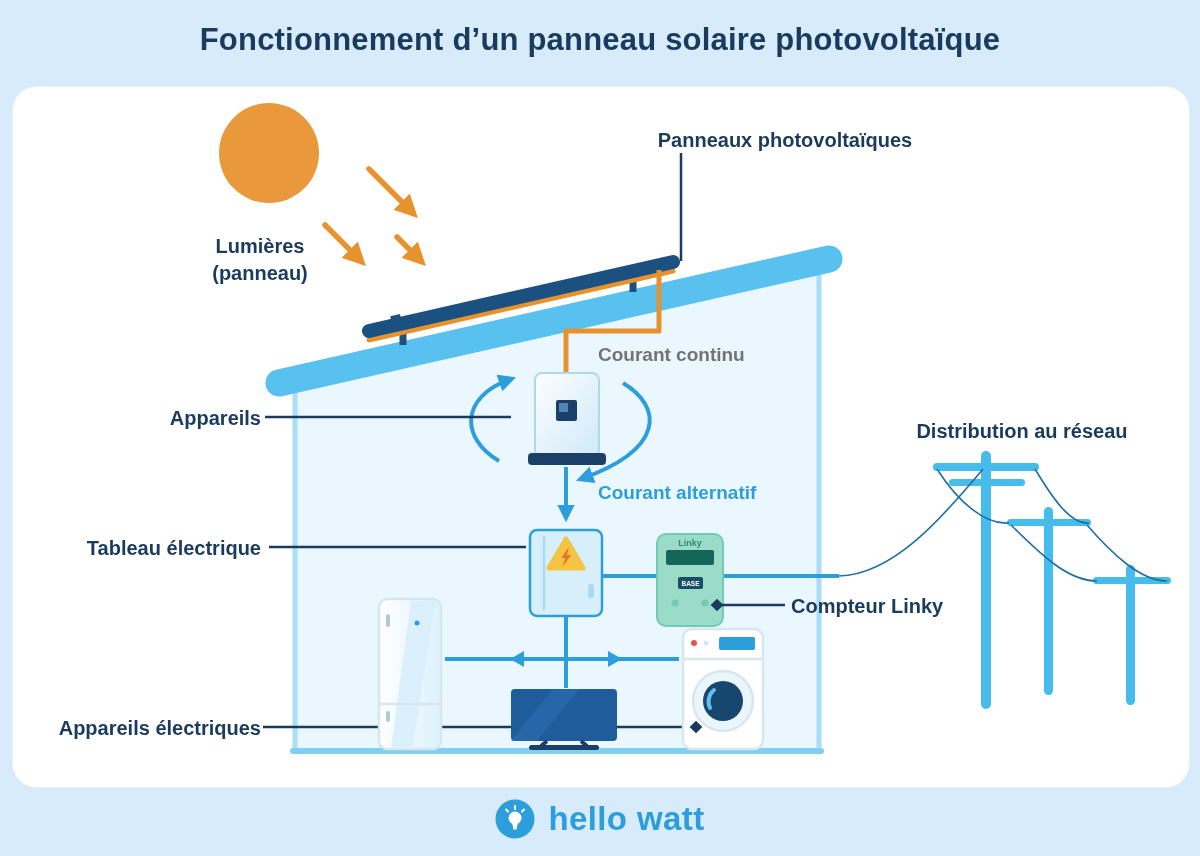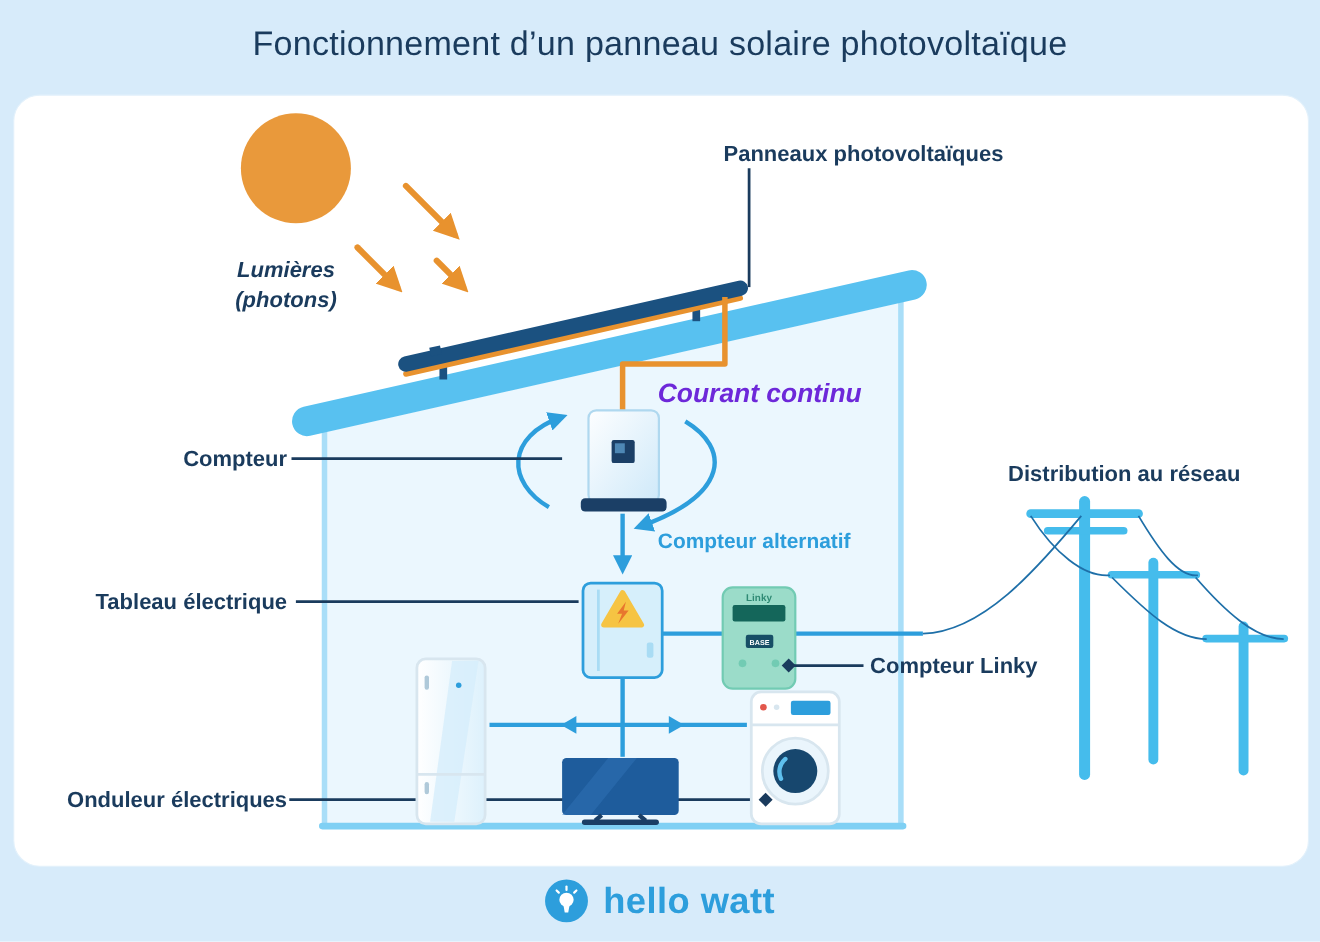--- a/index.html
+++ b/index.html
@@ -5,35 +5,35 @@
   html,body { margin:0; padding:0; }
   body {
     width:1200px; height:856px;
     background:#D7EBFA;
     font-family:"Liberation Sans", sans-serif;
     overflow:hidden;
   }
   .stage { position:relative; width:1200px; height:856px; }
   .title {
     position:absolute; top:22px; left:0; width:1200px;
-    text-align:center; font-size:31px; font-weight:400;
+    text-align:center; font-size:31px; font-weight:700;
     color:#1A3B5D; letter-spacing:0.2px;
   }
   .card {
     position:absolute; left:12px; top:86px; width:1176px; height:700px;
     background:#FFFFFF; border-radius:24px; border:1px solid #E3F1FB;
   }
   .card svg.art { position:absolute; left:0; top:0; }
   .lbl {
     position:absolute; font-weight:700; color:#1A3B5D;
     font-size:20px; line-height:1.35; white-space:nowrap;
   }
   .center { text-align:center; }
   .right  { text-align:right; }
-  .lbl-orange { color:#6d28d9; font-weight:600; font-size:24px;font-style:italic; }
+  .lbl-orange { color:#737373; font-weight:600; font-size:19px; }
   .lbl-blue   { color:#2D9EDC; font-weight:600; font-size:19px; }
   .footer {
     position:absolute; top:799px; left:0; width:1200px;
     display:flex; align-items:center; justify-content:center; gap:13px;
   }
   .brand { color:#2D9EDC; font-size:33px; font-weight:700; letter-spacing:0.4px; }
 </style>
 </head>
 <body>
 
@@ -183,38 +183,38 @@
       </g>
 
       <rect x="678.5" y="635.5" width="9" height="9" transform="rotate(45 683 640)" fill="#1A3B5D"></rect>
 
       <line x1="252" y1="330" x2="498" y2="330" stroke="#1A3B5D" stroke-width="2.5"></line>
       <line x1="256" y1="460" x2="513" y2="460" stroke="#1A3B5D" stroke-width="2.5"></line>
     </svg>
 
     <div class="lbl center" style="left:586px; top:40px; width:372px;">Panneaux photovoltaïques</div>
 
-    <div class="lbl center" style="left:148px; top:146px; width:198px;font-style:italic;">
+    <div class="lbl center" style="left:148px; top:146px; width:198px;">
       <div>Lumières</div>
-      <div>(photons)</div>
+      <div>(panneau)</div>
     </div>
 
     <div class="lbl lbl-orange" style="left:585px; top:255px;">Courant continu</div>
 
-    <div class="lbl right" style="left:100px; top:318px; width:148px;">Compteur</div>
-
-    <div class="lbl lbl-blue" style="left:585px; top:393px;">Compteur alternatif</div>
+    <div class="lbl right" style="left:100px; top:318px; width:148px;">Appareils</div>
+
+    <div class="lbl lbl-blue" style="left:585px; top:393px;">Courant alternatif</div>
 
     <div class="lbl" style="left:778px; top:506px;">Compteur Linky</div>
 
     <div class="lbl right" style="left:40px; top:448px; width:208px;">Tableau électrique</div>
 
     <div class="lbl center" style="left:871px; top:331px; width:276px;">Distribution au réseau</div>
 
-    <div class="lbl right" style="left:12px; top:628px; width:236px;">Onduleur électriques</div>
+    <div class="lbl right" style="left:12px; top:628px; width:236px;">Appareils électriques</div>
   </div>
 
   <div class="footer">
     <svg width="40" height="40" viewBox="0 0 40 40">
       <circle cx="20" cy="20" r="19.5" fill="#2D9EDC"></circle>
       <g stroke="#FFFFFF" stroke-width="2" stroke-linecap="round">
         <line x1="20" y1="7" x2="20" y2="10"></line>
         <line x1="11" y1="10.5" x2="13" y2="12.5"></line>
         <line x1="29" y1="10.5" x2="27" y2="12.5"></line>
       </g>

